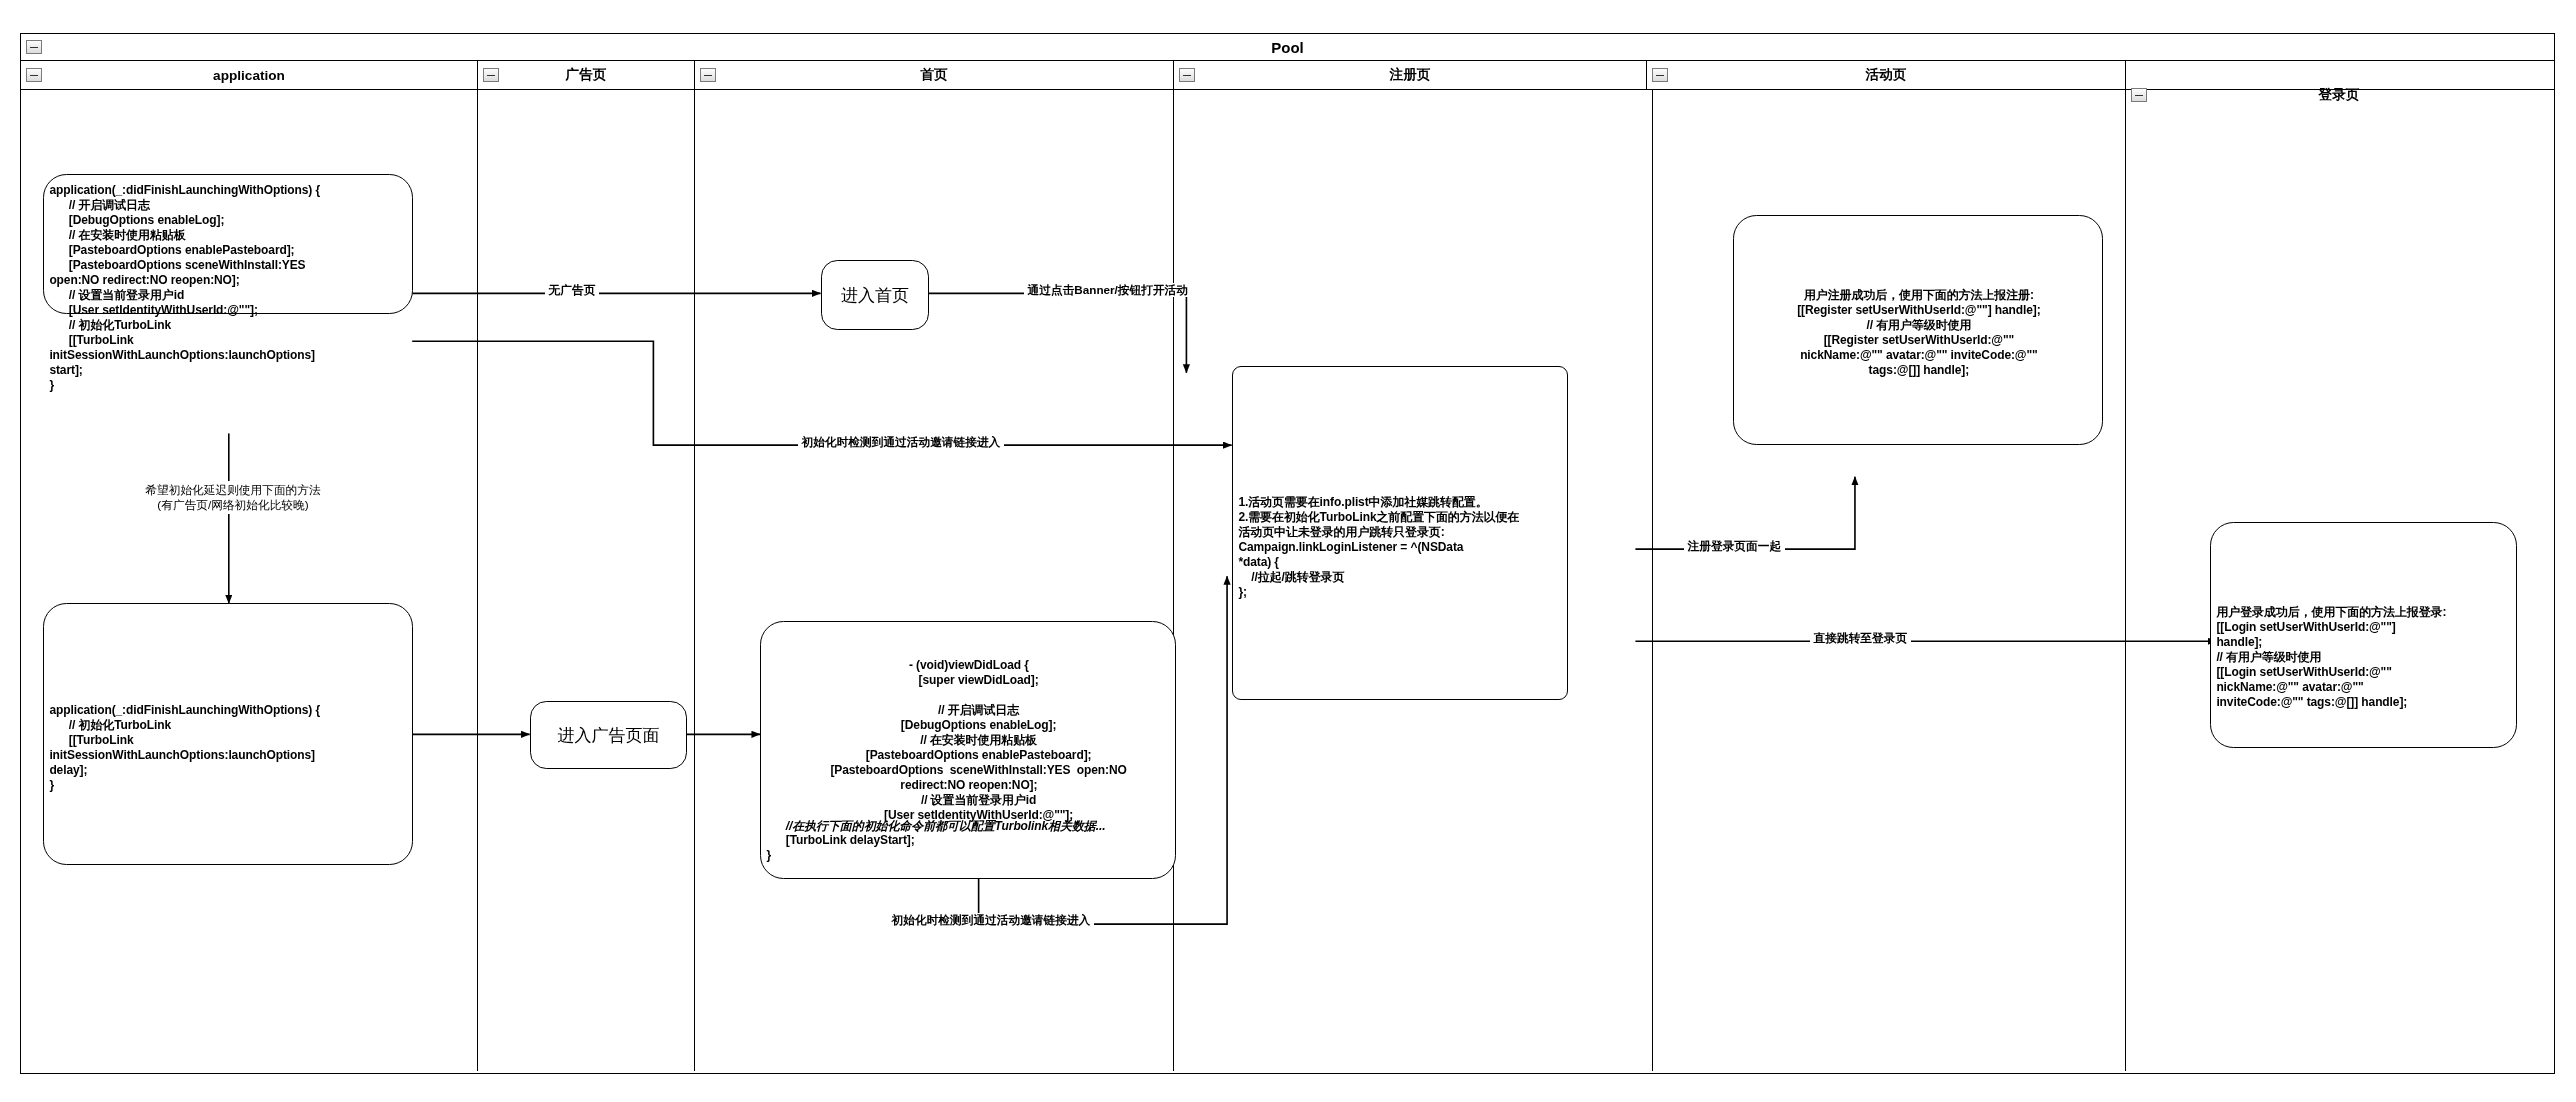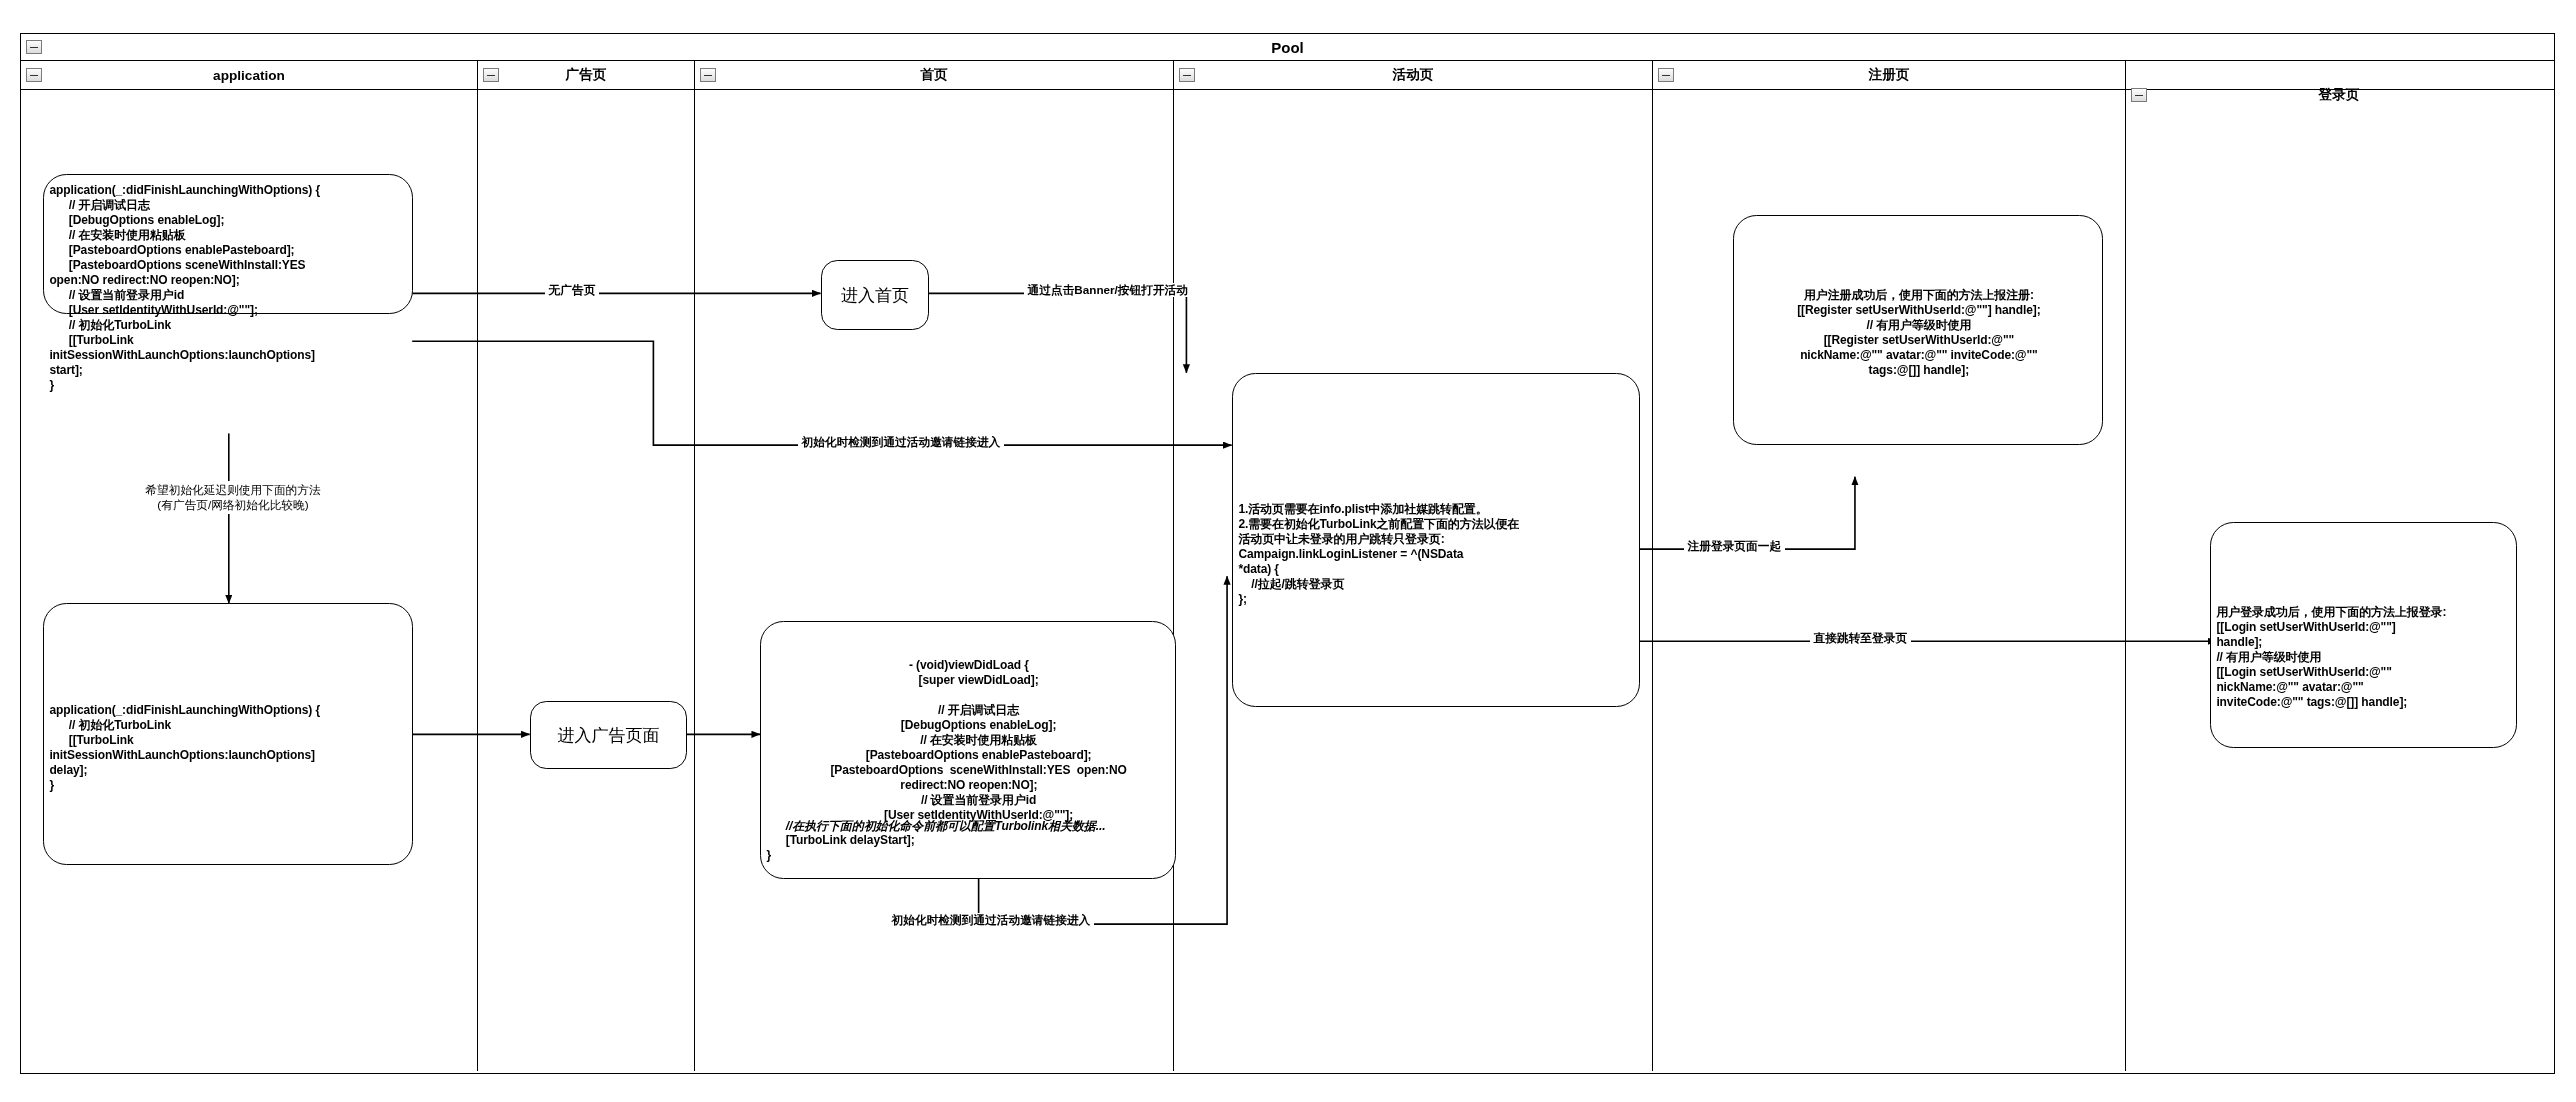--- a/index.html
+++ b/index.html
@@ -164,27 +164,27 @@
         <span class="lane-label">application</span>
       </div>
       <div class="lane-head" style="width:217px;">
         <span class="collapse-box"></span>
         <span class="lane-label">广告页</span>
       </div>
       <div class="lane-head" style="width:479px;">
         <span class="collapse-box"></span>
         <span class="lane-label">首页</span>
       </div>
+      <div class="lane-head" style="width:473px;">
+        <span class="collapse-box"></span>
+        <span class="lane-label">注册页</span>
+      </div>
       <div class="lane-head" style="width:479px;">
         <span class="collapse-box"></span>
         <span class="lane-label">活动页</span>
-      </div>
-      <div class="lane-head" style="width:473px;">
-        <span class="collapse-box"></span>
-        <span class="lane-label">注册页</span>
       </div>
       <div class="lane-head" style="width:426px;margin-top:20px;">
         <span class="collapse-box"></span>
         <span class="lane-label">登录页</span>
       </div>
     </div>
 
     <div class="lane-body-row">
       <div class="lane-body" style="width:457px;"></div>
       <div class="lane-body" style="width:217px;"></div>
@@ -281,21 +281,21 @@
       [PasteboardOptions enablePasteboard];
       [PasteboardOptions  sceneWithInstall:YES  open:NO
 redirect:NO reopen:NO];
       // 设置当前登录用户id
       [User setIdentityWithUserId:@""];</div>
       <div class="code" style="top:197px; font-style:italic;">      //在执行下面的初始化命令前都可以配置Turbolink相关数据...</div>
       <div class="code" style="top:211px;">      [TurboLink delayStart];
 }</div>
     </div>
 
-    <div class="node" style="left:1211px; top:339px; width:408px; height:334px;">
+    <div class="node" style="left:1211px; top:332px; width:336px; height:334px;border-radius:9px;">
       <div class="code" style="top:128px;">1.活动页需要在info.plist中添加社媒跳转配置。
 2.需要在初始化TurboLink之前配置下面的方法以便在
 活动页中让未登录的用户跳转只登录页:
 Campaign.linkLoginListener = ^(NSData
 *data) {
     //拉起/跳转登录页
 };</div>
     </div>
 
     <div class="node" style="left:1712px; top:181px; width:370px; height:230px;text-align:center;">

